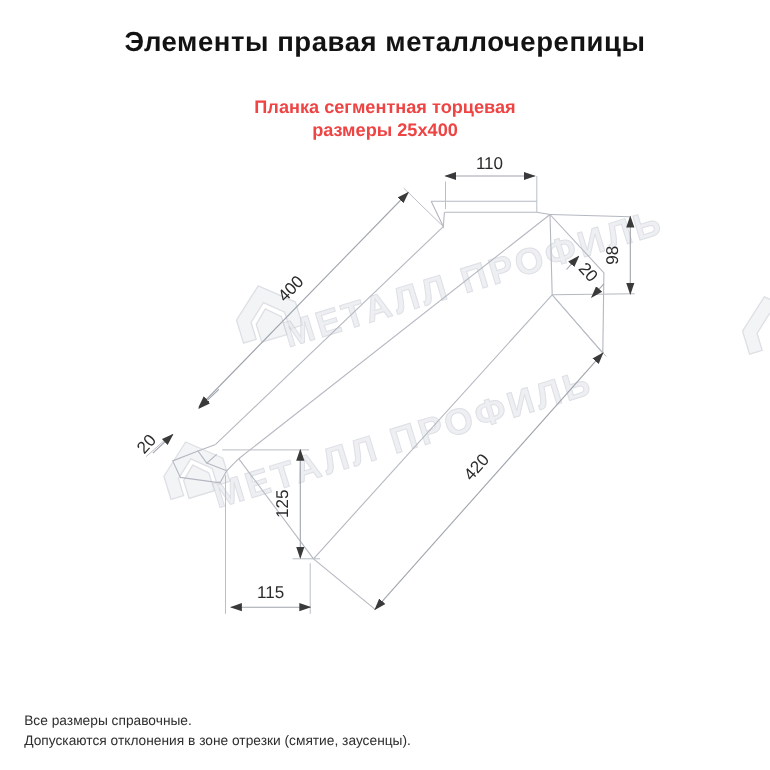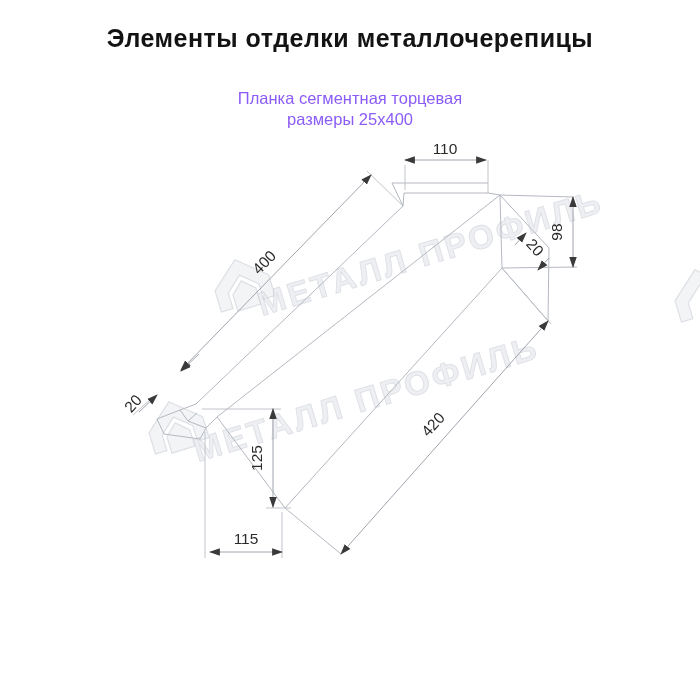--- a/index.html
+++ b/index.html
@@ -6,21 +6,21 @@
   #stage{
     position:relative;width:700px;height:700px;background:#ffffff;overflow:hidden;
     font-family:"Liberation Sans", sans-serif;
   }
   .page-title{
     position:absolute;top:24px;left:0;width:700px;text-align:center;
     font-size:25px;font-weight:bold;color:#131313;letter-spacing:.5px;
   }
   .product-name{
     position:absolute;top:88px;left:0;width:700px;text-align:center;
-    font-size:16.5px;color:#8b5cf6;line-height:21px;
+    font-size:16.5px;color:#ef4444;line-height:21px;font-weight:bold;
   }
   .footer-notes{
     position:absolute;left:22px;bottom:18px;color:#2e2e2e;
     font-size:12.5px;line-height:18px;
   }
   svg{position:absolute;left:0;top:0;}
   .objline{stroke:#b4b8c0;stroke-width:1;fill:none;}
   .dimline{stroke:#9fa4ad;stroke-width:1;fill:none;}
   .extline{stroke:#b9bdc5;stroke-width:0.9;fill:none;}
   .dimtxt{fill:#2b2b2b;font-size:15.5px;font-family:"Liberation Sans",sans-serif;}
@@ -28,21 +28,21 @@
     font-family:"Liberation Sans",sans-serif;font-weight:bold;font-size:33px;
     letter-spacing:3px;fill:#e3e6eb;stroke:#c9cdd5;stroke-width:0.9;opacity:0.62;
   }
   .wmshape{fill:#eceef2;stroke:#c9cdd5;stroke-width:1.2;opacity:0.62;}
 </style>
 </head>
 <body>
 
 <div id="stage">
 
-  <div class="page-title">Элементы отделки металлочерепицы</div>
+  <div class="page-title">Элементы правая металлочерепицы</div>
 
   <div class="product-name">
     <div>Планка сегментная торцевая</div>
     <div>размеры 25х400</div>
   </div>
 
   <svg width="700" height="700" viewBox="0 0 700 700">
     <defs>
       <marker id="arr" viewBox="0 0 10 8" refX="9" refY="4" markerWidth="11" markerHeight="9" orient="auto-start-reverse">
         <path d="M0,0.6 L10,4 L0,7.4 z" fill="#3a3a3a"></path>
@@ -144,15 +144,17 @@
     </g>
 
     <g>
       <path class="extline" d="M502,268 L551,324"></path>
       <path class="dimline" d="M341,554 L548,321" marker-start="url(#arr)" marker-end="url(#arr)"></path>
       <text class="dimtxt" x="437" y="428" text-anchor="middle" transform="rotate(-48 437 428)">420</text>
     </g>
   </svg>
 
   <div class="footer-notes">
+    <div>Все размеры справочные.</div>
+    <div>Допускаются отклонения в зоне отрезки (смятие, заусенцы).</div>
   </div>
 
 </div>
 
 </body></html>

